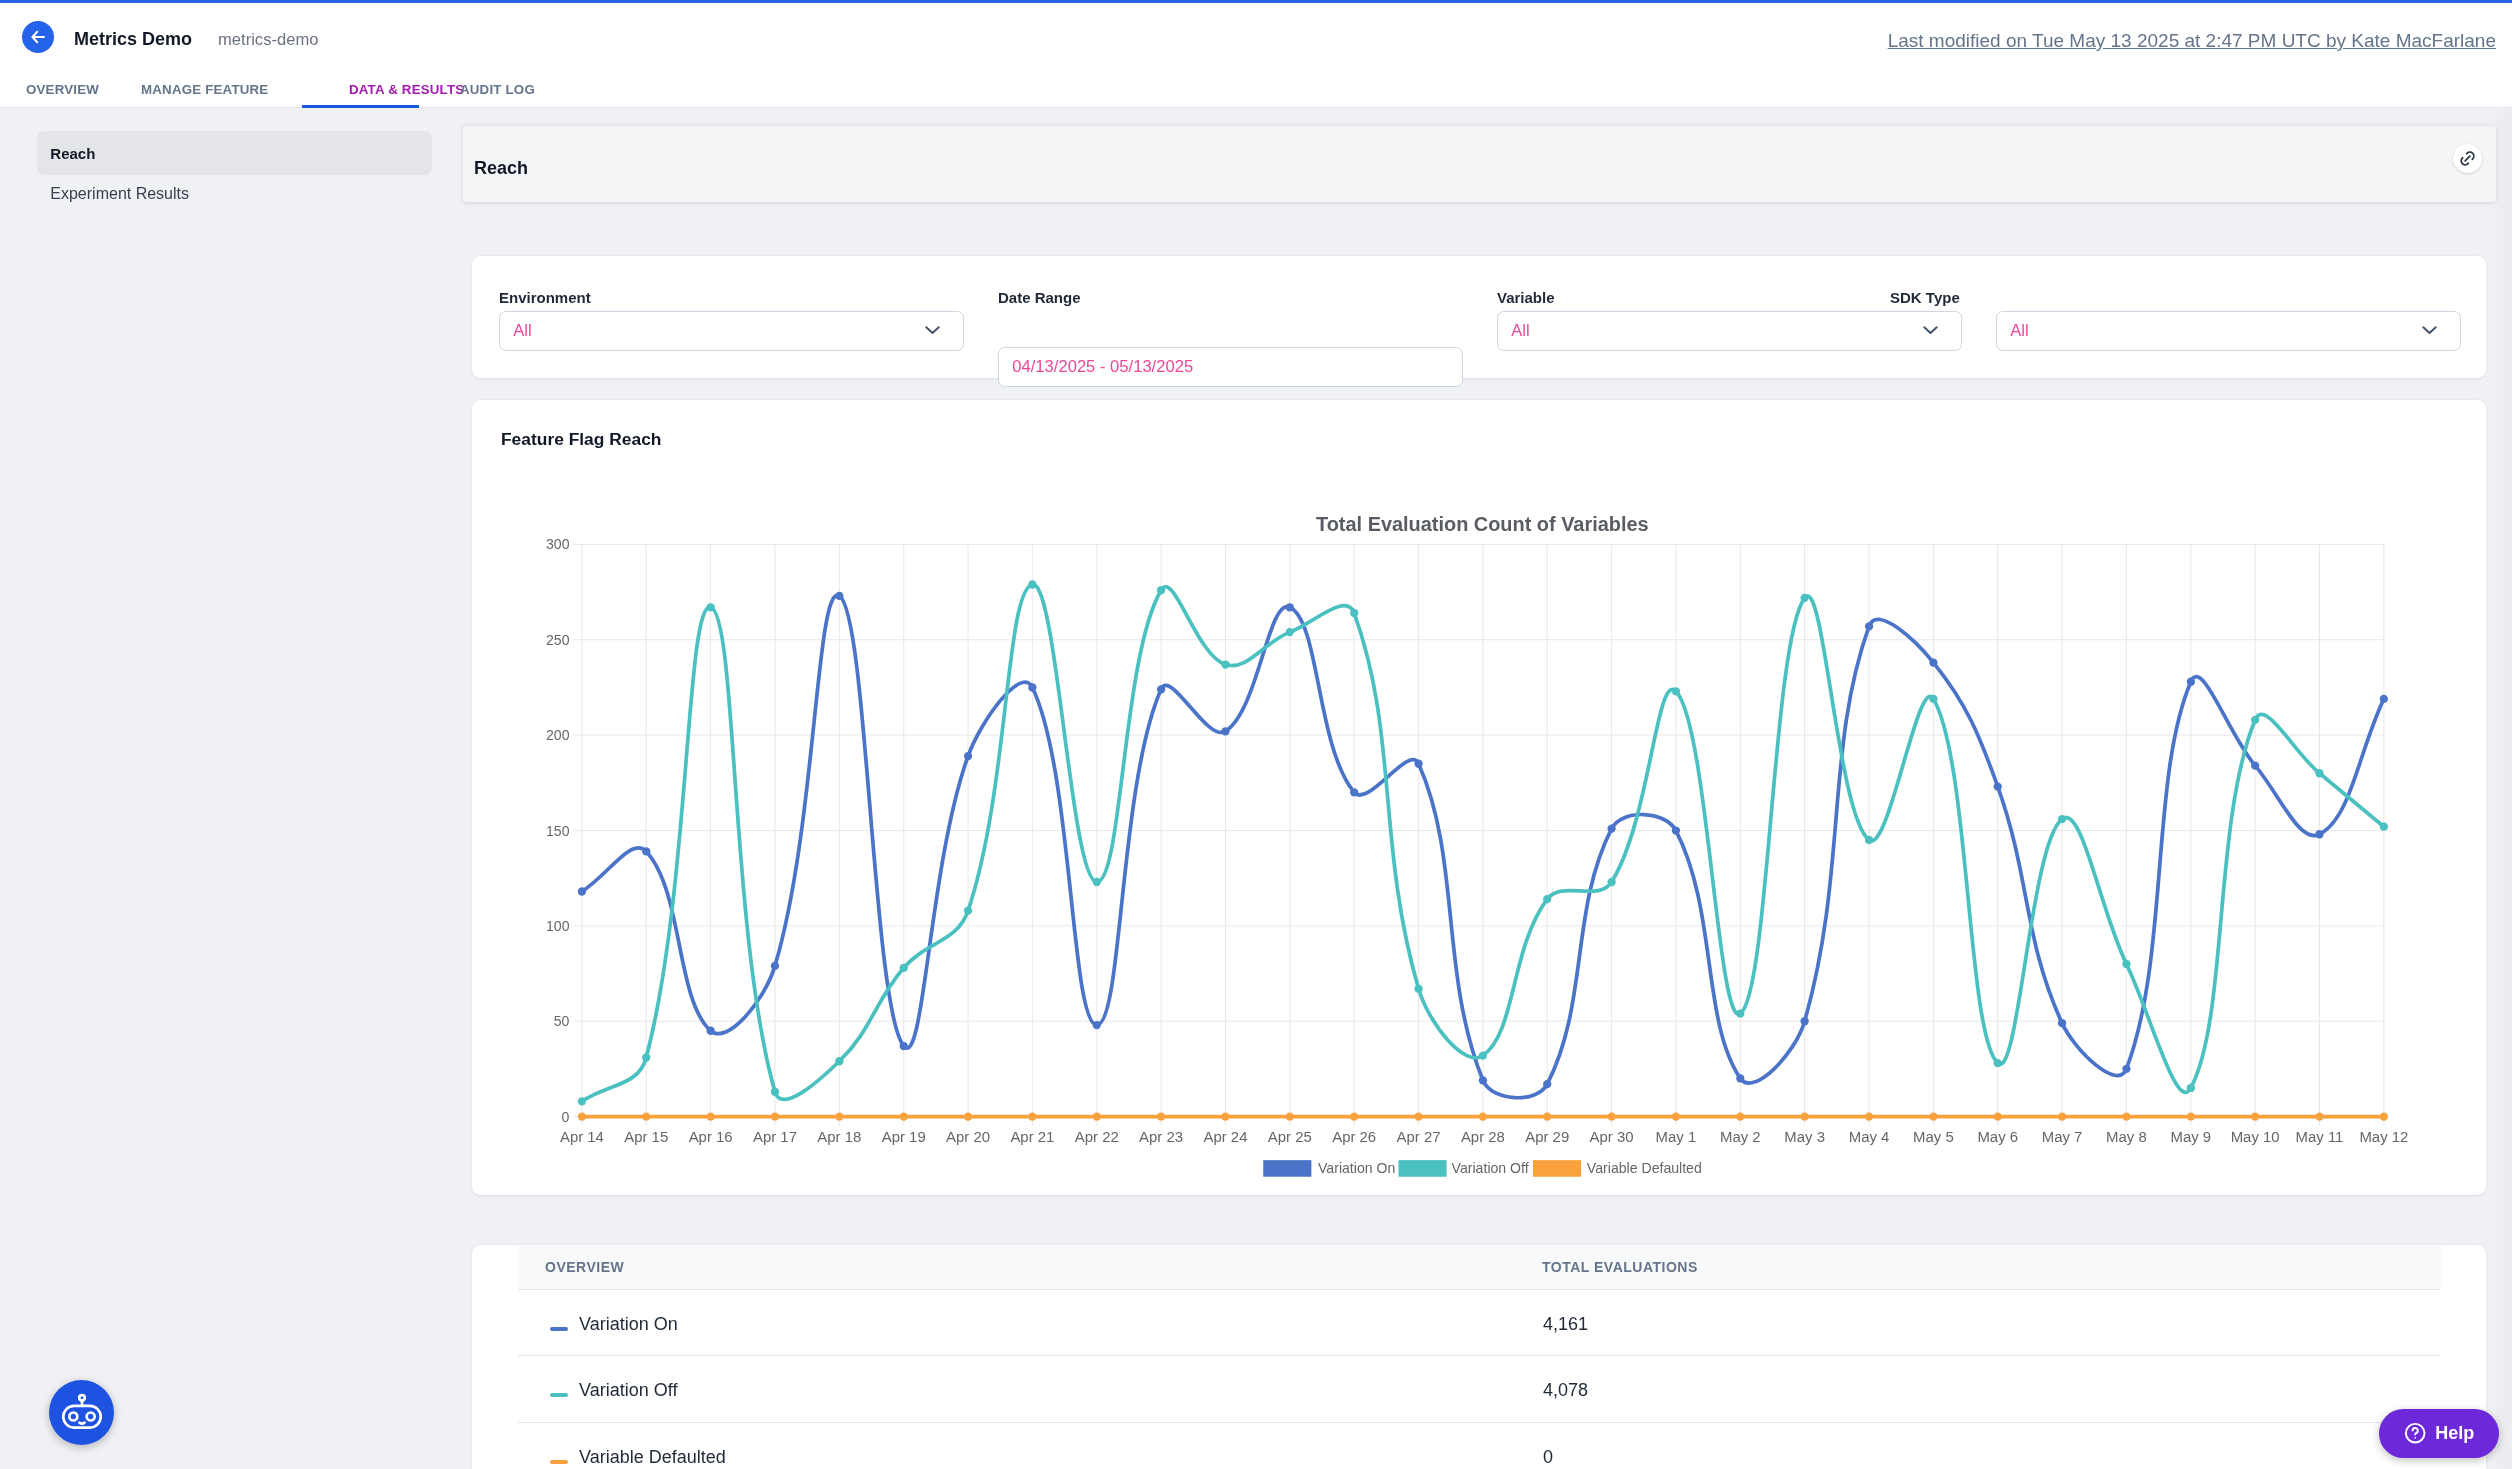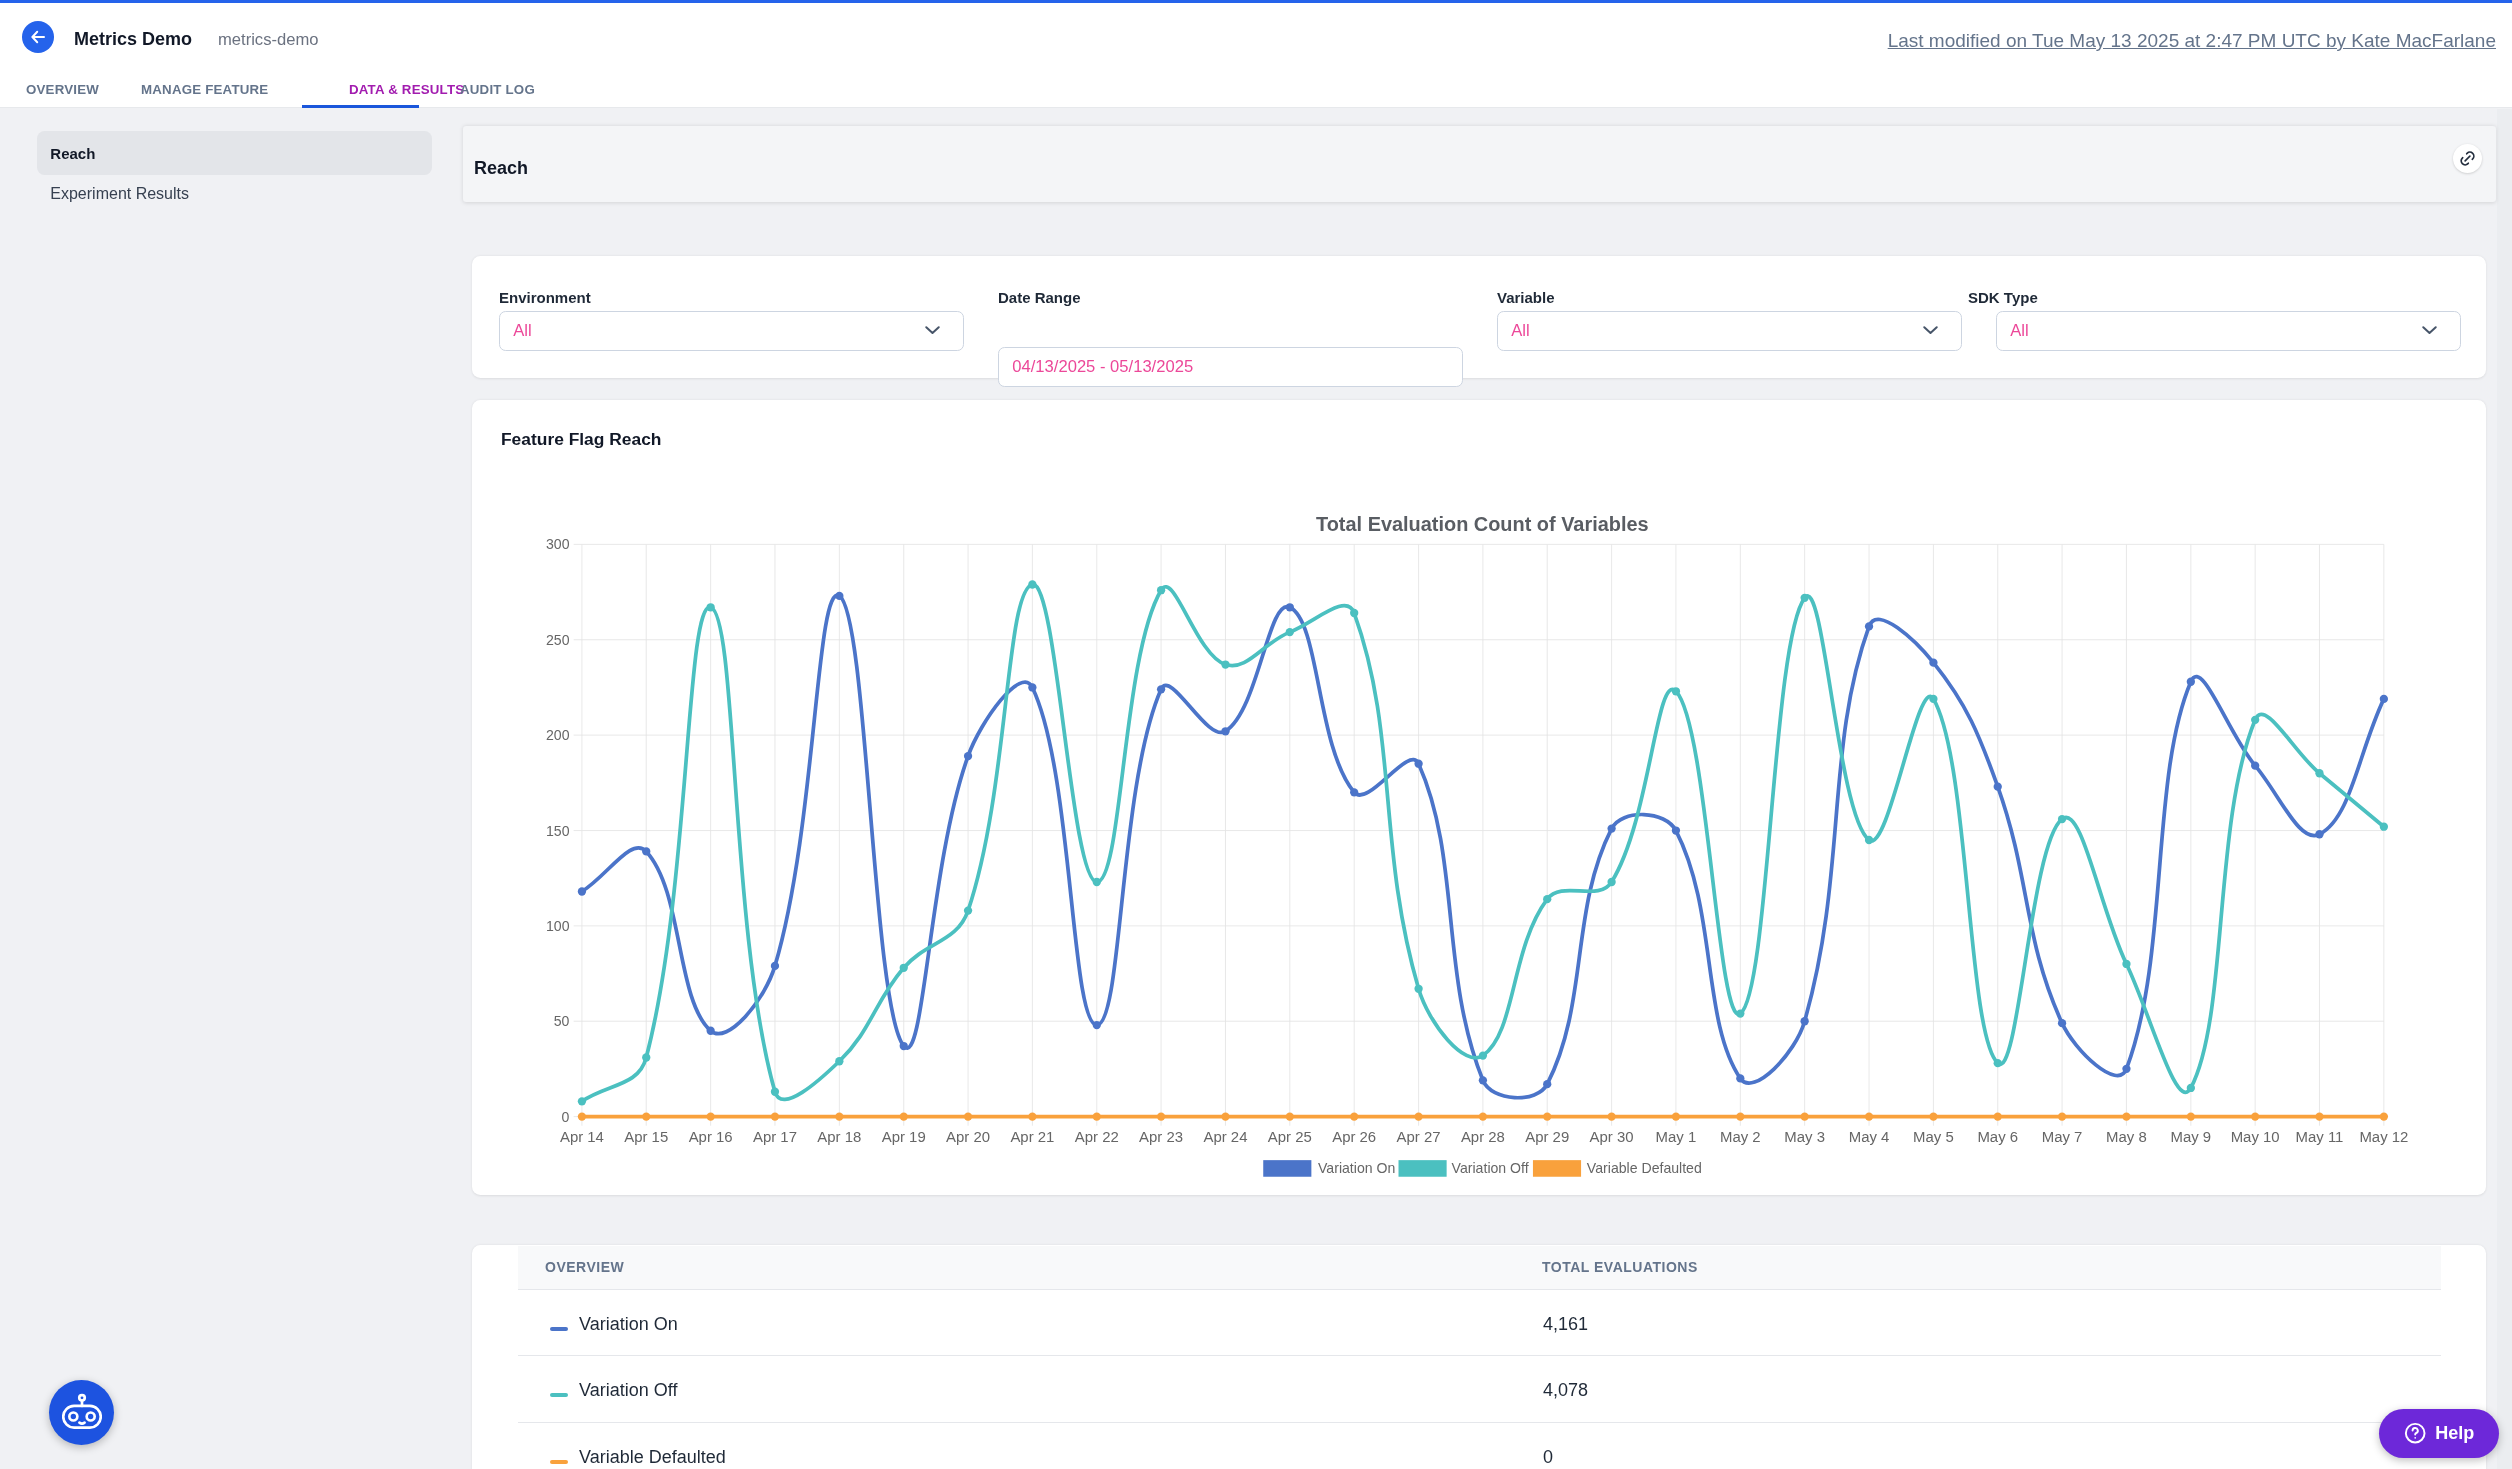--- a/index.html
+++ b/index.html
@@ -72,21 +72,21 @@
     <svg width="19" height="19" viewBox="0 0 24 24" fill="none" stroke="#232d3d" stroke-width="2.1" stroke-linecap="round" stroke-linejoin="round">
       <path d="M9 15l6 -6"></path>
       <path d="M11 6l.463 -.536a5 5 0 0 1 7.071 7.072l-.534 .464"></path>
       <path d="M13 18l-.397 .534a5.068 5.068 0 0 1 -7.127 0a4.972 4.972 0 0 1 0 -7.071l.524 -.463"></path>
     </svg>
   </div>
 <div class="abs" id="filters"></div>
 <div class="flabel" style="left:499px;">Environment</div>
 <div class="flabel" style="left:998px;">Date Range</div>
 <div class="flabel" style="left:1497px;">Variable</div>
-<div class="flabel" style="left:1968px;">SDK Type</div>
+<div class="flabel" style="left:1890px;">SDK Type</div>
 <div class="fsel" style="left:499px;">All</div>
 <div class="fsel" style="left:998px;margin-top:36px;">04/13/2025 - 05/13/2025</div>
 <div class="fsel" style="left:1497px;">All</div>
 <div class="fsel" style="left:1996px;">All</div>
 <svg class="chev" style="left:925px;" viewBox="0 0 18 10">
     <path d="M1.5 1.5 L9 8.5 L16.5 1.5" fill="none" stroke="#475569" stroke-width="2.4" stroke-linecap="round" stroke-linejoin="round"></path>
   </svg>
 <svg class="chev" style="left:1923px;" viewBox="0 0 18 10">
     <path d="M1.5 1.5 L9 8.5 L16.5 1.5" fill="none" stroke="#475569" stroke-width="2.4" stroke-linecap="round" stroke-linejoin="round"></path>
   </svg>

